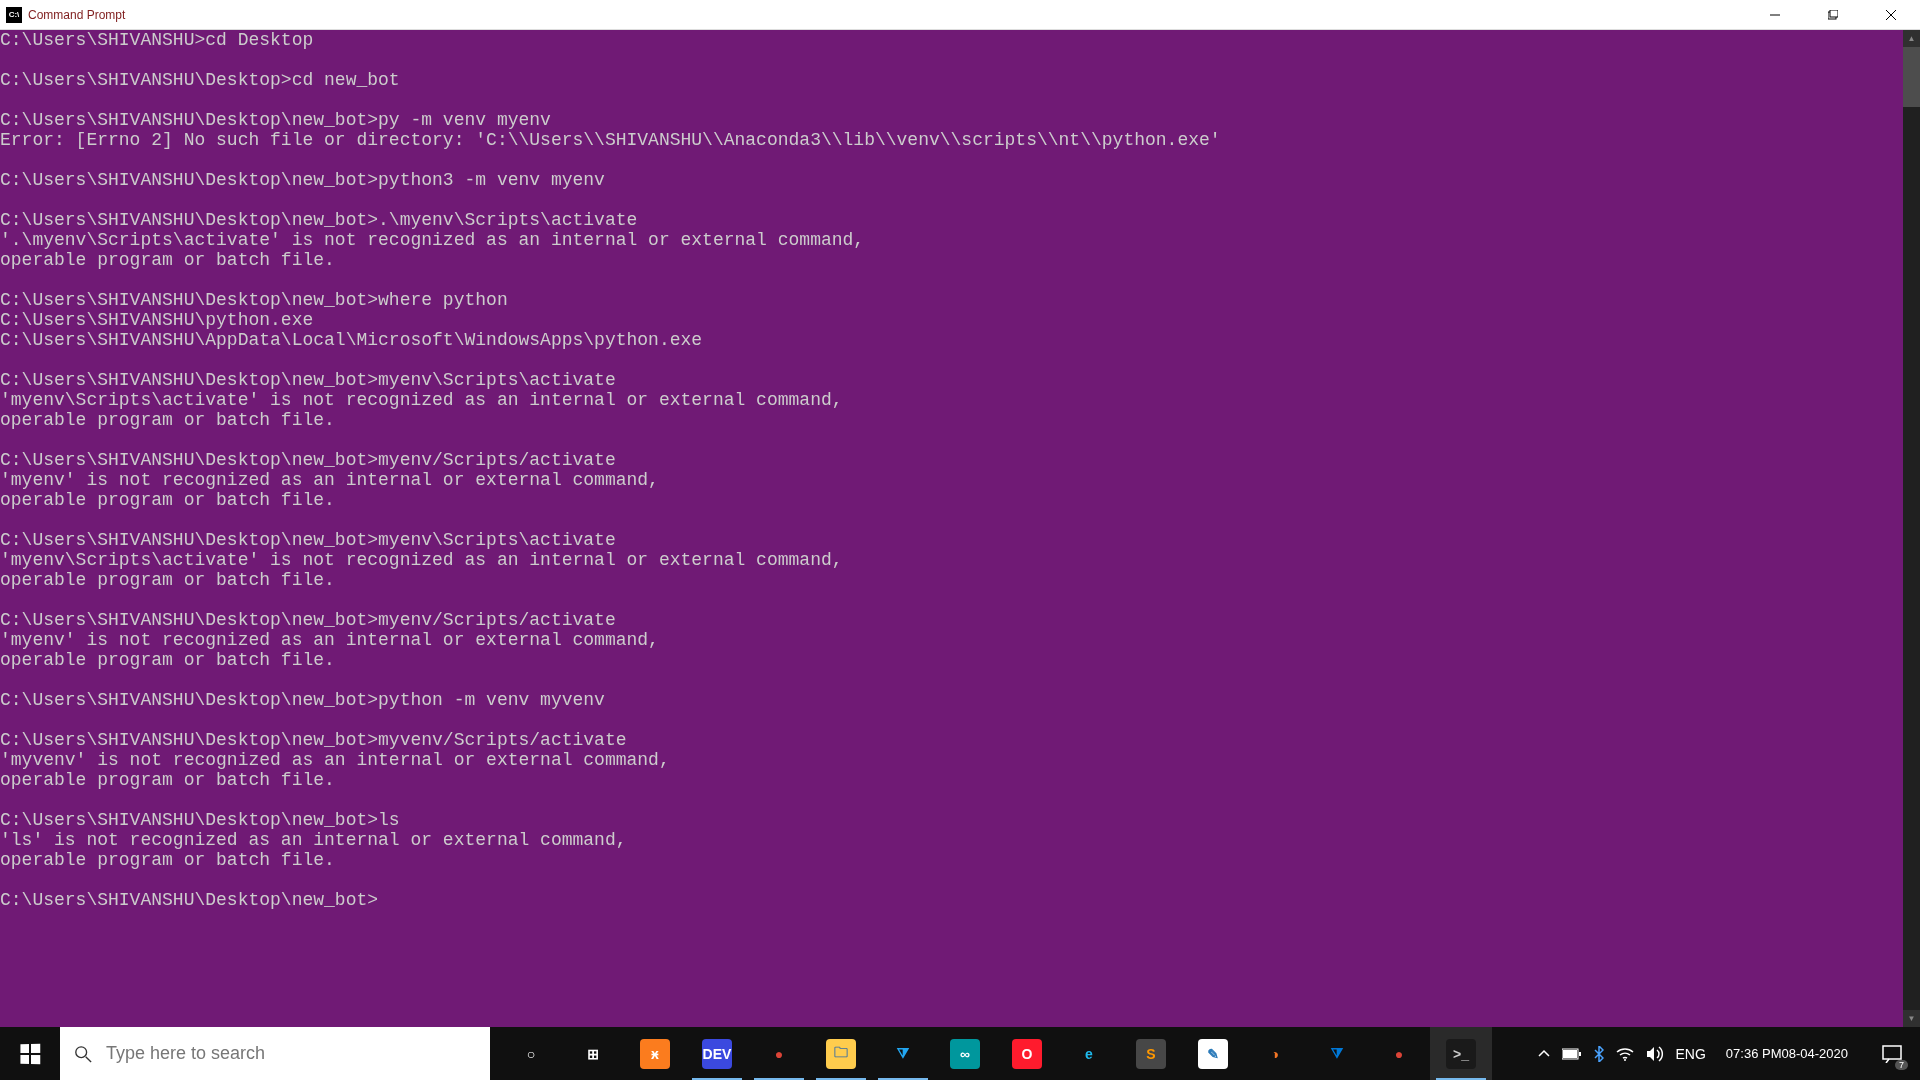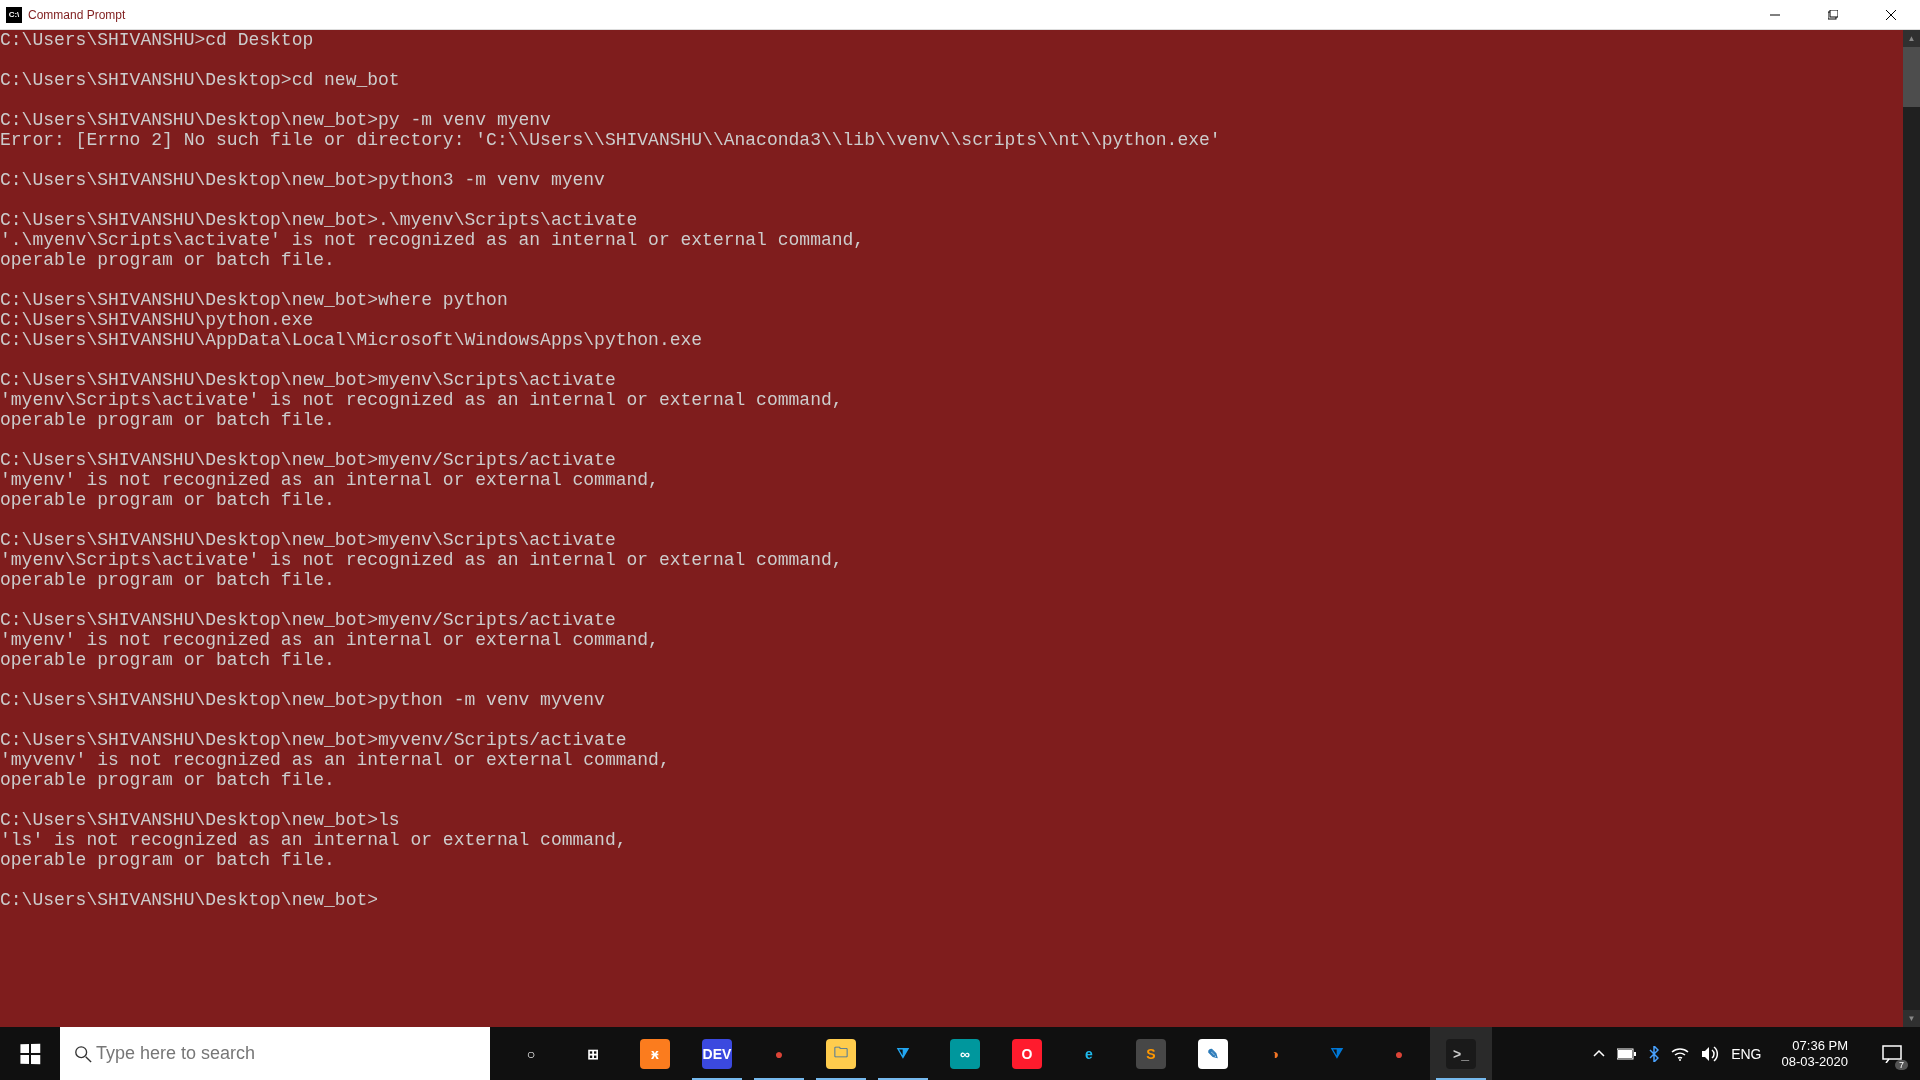--- a/index.html
+++ b/index.html
@@ -30,21 +30,21 @@
     width: 58px; height: 30px;
     display: flex; align-items: center; justify-content: center;
     font-size: 14px; color: #000;
     cursor: pointer;
   }
 
   
   .terminal-wrap {
     position: relative;
     height: calc(100% - 30px - 53px);
-    background: #7f1d1d;
+    background: #701a75;
   }
   .terminal {
     font-family: Consolas, "Courier New", monospace;
     font-size: 18px;
     line-height: 20px;
     color: #cccccc;
     white-space: pre;
     padding: 0;
     height: 100%;
     overflow: hidden;
@@ -84,21 +84,21 @@
     width: 20px; height: 20px;
     display: grid; grid-template-columns: 1fr 1fr; grid-template-rows: 1fr 1fr; gap: 2px;
     transform: perspective(40px) rotateY(-8deg);
   }
   .win-logo div { background: #ffffff; }
   .search-box {
     flex: 0 0 430px;
     background: #ffffff;
     display: flex; align-items: center;
     padding: 0 14px;
-    gap: 4px;
+    gap: 14px;
   }
   .search-icon { color: #333; font-size: 18px; }
   .search-text { color: #777; font-size: 18px; }
   .task-icons {
     display: flex; align-items: center;
     padding-left: 10px;
     gap: 0;
   }
   .task-icon {
     width: 62px; height: 53px;
@@ -119,21 +119,21 @@
     font-family: Arial, sans-serif;
   }
   .tray {
     margin-left: auto;
     display: flex; align-items: center;
     gap: 12px;
     padding-right: 4px;
   }
   .tray-item { color: #fff; font-size: 14px; display:flex; align-items:center; }
   .clock {
-    display: flex; flex-direction: column; align-items: flex-end; justify-content: center;
+    display: flex; flex-direction: row; align-items: center; justify-content: center;
     font-size: 13px; line-height: 16px;
     padding: 0 8px;
   }
   .notif {
     width: 48px; height: 53px;
     display: flex; align-items: center; justify-content: center;
     position: relative;
   }
   .notif-badge {
     position: absolute; bottom: 10px; right: 8px;
@@ -318,21 +318,21 @@
     <span class="tray-item">
       <svg width="18" height="16" viewBox="0 0 18 16">
           <path d="M1 5 L4 5 L8 1 L8 15 L4 11 L1 11 Z" fill="#fff"></path>
           <path d="M11 4 A5 5 0 0 1 11 12" fill="none" stroke="#fff" stroke-width="1.5"></path>
           <path d="M13 1 A9 9 0 0 1 13 15" fill="none" stroke="#fff" stroke-width="1.5"></path>
         </svg>
     </span>
     <span class="tray-item">ENG</span>
     <div class="clock">
       <span>07:36 PM</span>
-      <span>08-03-2020</span>
+      <span>08-04-2020</span>
     </div>
     <div class="notif">
       <svg width="20" height="18" viewBox="0 0 20 18">
           <rect x="1" y="1" width="18" height="13" fill="none" stroke="#fff" stroke-width="1.5"></rect>
           <path d="M7 14 L4 18" stroke="#fff" stroke-width="1.5"></path>
         </svg>
       <span class="notif-badge">7</span>
     </div>
   </div>
 </div>

